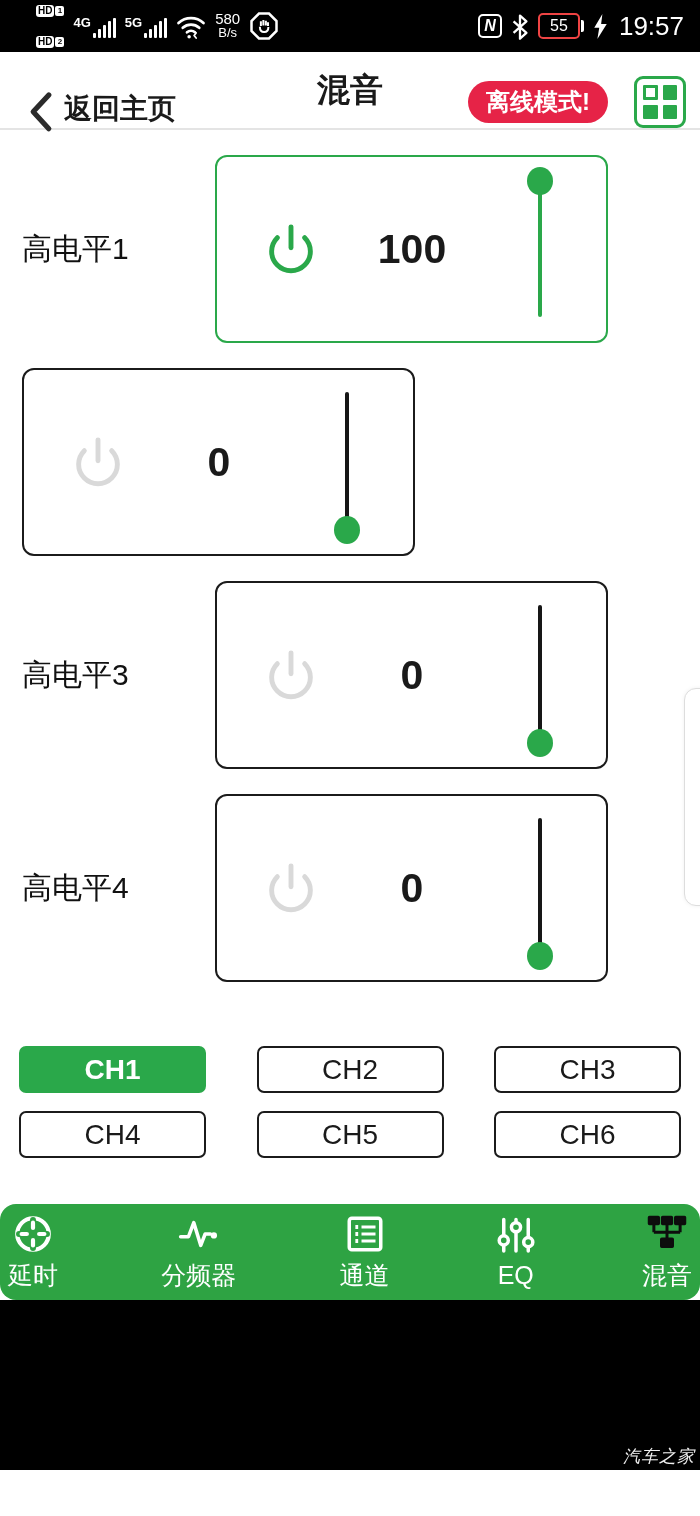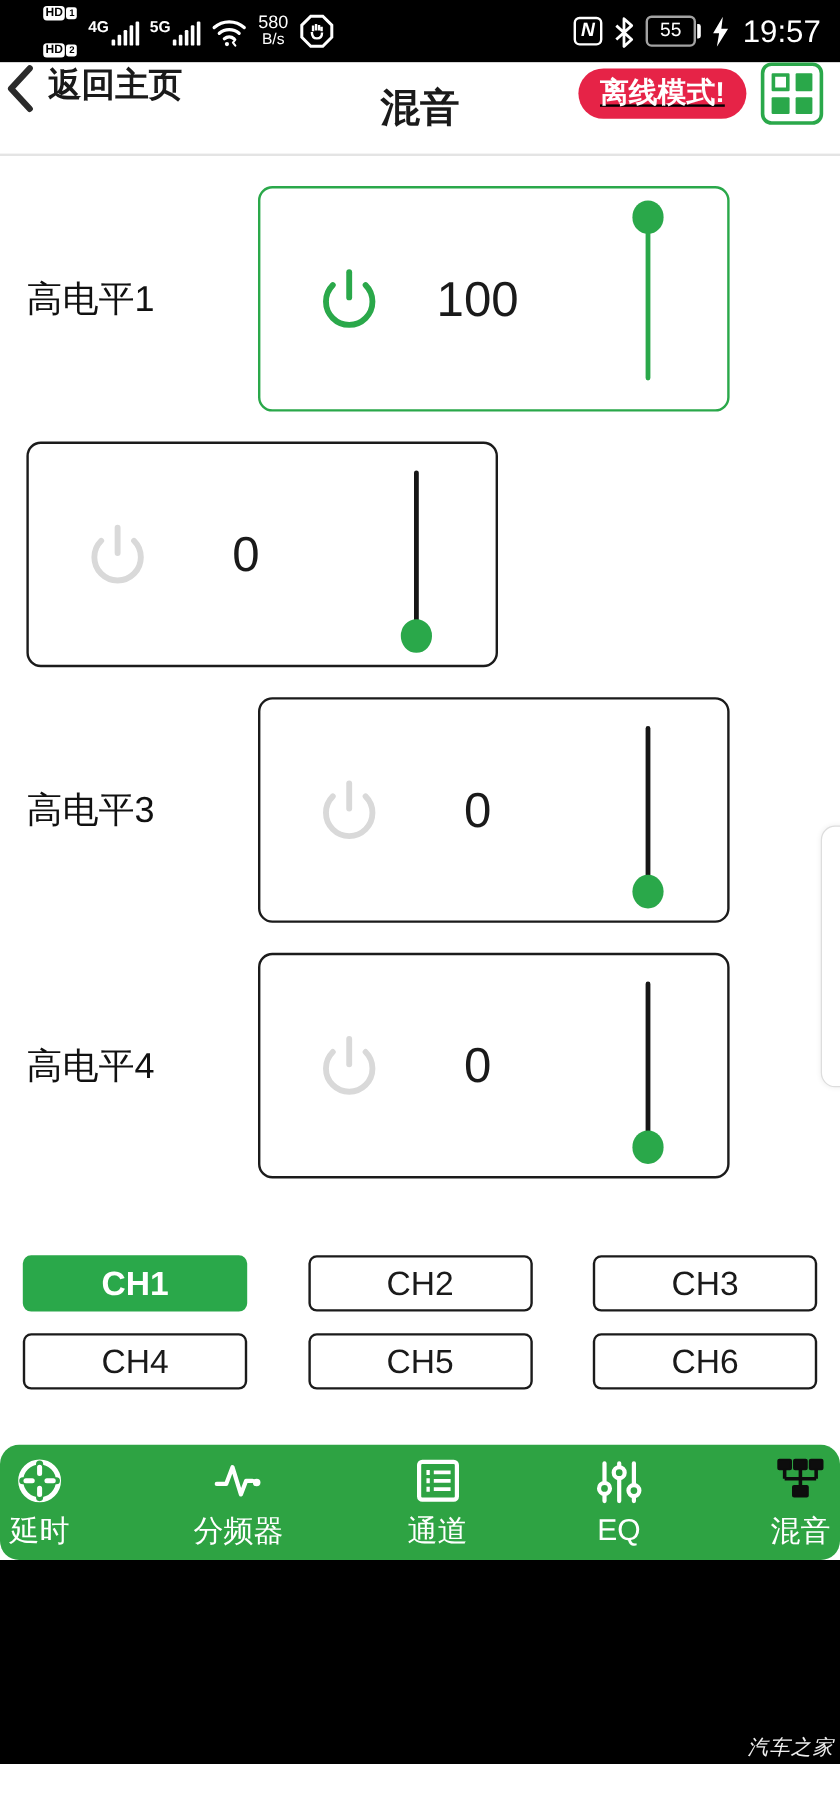--- a/index.html
+++ b/index.html
@@ -34,39 +34,39 @@
   .speed-stack { display:flex; flex-direction:column; align-items:center; line-height:14px; }
   .speed-val { font-size:15px; }
   .speed-unit { font-size:13px; }
   .nfc-chip {
     border:2px solid #fff; border-radius:5px; width:24px; height:24px;
     display:flex; align-items:center; justify-content:center;
     font-weight:bold; font-size:16px; font-style:italic;
   }
   .battery { display:flex; align-items:center; }
   .batt-body {
-    border:2px solid #a3a3a3; border-radius:5px; min-width:42px; height:26px;
+    border:2px solid #ef4444; border-radius:5px; min-width:42px; height:26px;
     display:flex; align-items:center; justify-content:center;
     font-size:16px; padding:0 4px;
   }
   .batt-tip { width:3px; height:12px; background:#fff; border-radius:0 2px 2px 0; margin-left:1px; }
   .time { font-size:26px; margin-left:2px; }
 
   
   .header {
     height:78px; background:#fff; border-bottom:2px solid #e4e4e4;
-    display:flex; align-items:flex-start; position:relative; padding:0 14px 0 4px;
+    display:flex; align-items:flex-end; position:relative; padding:0 14px 0 28px;
   }
   .back-group { display:flex; align-items:center; gap:10px; cursor:pointer; }
   .back-label { font-size:28px; font-weight:bold; color:#1a1a1a; }
   .page-title {
     position:absolute; left:50%; top:50%; transform:translate(-50%,-50%);
     font-size:33px; font-weight:bold; color:#1a1a1a;
   }
-  .header-right { margin-left:auto; display:flex; align-items:center; gap:12px;text-decoration:underline; }
+  .header-right { margin-left:auto; display:flex; align-items:center; gap:26px; }
   .offline-pill {
     background:var(--red,#e62347); color:#fff; font-size:24px; font-weight:bold;
     border-radius:22px; padding:7px 18px; line-height:28px;
   }
   .grid-btn {
     width:52px; height:52px; border:3px solid var(--green,#2aa84a); border-radius:9px;
     display:grid; grid-template-columns:1fr 1fr; grid-template-rows:1fr 1fr;
     gap:5px; padding:6px; background:#fff;
   }
   .grid-btn i { display:block; background:var(--green,#2aa84a); border-radius:1px; }
@@ -79,22 +79,22 @@
   .card {
     position:relative; width:393px; height:188px;
     border:2px solid #1b1b1b; border-radius:12px; background:#fff;
     display:flex; align-items:center;
   }
   .card.active { border-color:var(--green,#2aa84a); }
   .power { width:56px; height:56px; margin-left:46px; color:#d9d9d9; cursor:pointer; }
   .power svg { width:100%; height:100%; }
   .card.active .power { color:var(--green,#2aa84a); }
   .value {
-    position:absolute; left:136px; width:90px; text-align:center;
-    font-size:41px; font-weight:normal; color:#1a1a1a;
+    position:absolute; left:150px; width:90px; text-align:center;
+    font-size:41px; font-weight:bold; color:#1a1a1a;
   }
   .slider { position:absolute; right:53px; top:10px; bottom:10px; width:26px; }
   .slider .track {
     position:absolute; left:11px; top:12px; bottom:14px; width:4px;
     background:#161616; border-radius:2px;
   }
   .card.active .slider .track { background:var(--green,#2aa84a); }
   .slider .thumb {
     position:absolute; left:0; width:26px; height:28px; border-radius:50%;
     background:var(--green,#2aa84a);

